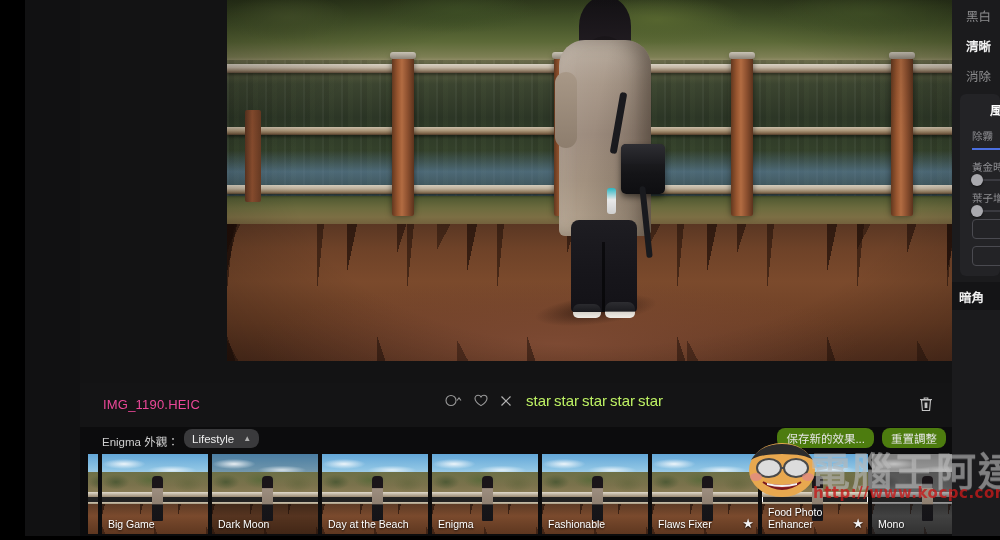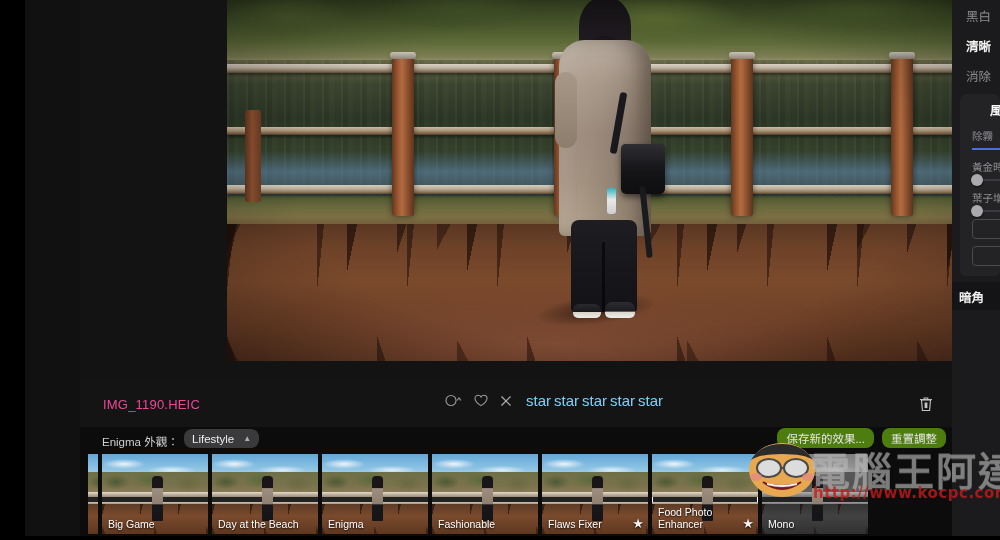--- a/index.html
+++ b/index.html
@@ -209,21 +209,21 @@
     position:absolute; left:23px; top:14px;
     font-size:13px; color:#ec4899; letter-spacing:.2px;
   }
   .rating-group{
     position:absolute; left:365px; top:10px;
     display:flex; align-items:center; gap:12px;
   }
   .ic{ display:inline-flex; align-items:center; justify-content:center; color:#9a9a9a; }
   .ic svg{ display:block; }
   .stars{ display:flex; gap:3px; margin-left:2px; }
-  .star{ color:#7dd3fc; font-size:15px; line-height:15px; }
+  .star{ color:#bef264; font-size:15px; line-height:15px; }
   .trash{
     position:absolute; right:19px; top:13px; color:#bcbcbc;
   }
 
   
   .looks{
     position:absolute; left:80px; top:427px; width:872px; height:113px;
     background:#0c0c0d;
   }
   .looks-head{
@@ -515,20 +515,31 @@
         <div class="t-cloud"></div>
         <div class="t-trees"></div>
         <div class="t-fence"></div>
         <div class="t-fence2"></div>
         <div class="t-ground"></div>
         <div class="t-gshadow"></div>
         <div class="t-person"></div>
         <div class="t-label">Big Game</div>
       </div>
 
+      <div class="thumb dark">
+        <div class="t-sky"></div>
+        <div class="t-cloud"></div>
+        <div class="t-trees"></div>
+        <div class="t-fence"></div>
+        <div class="t-fence2"></div>
+        <div class="t-ground"></div>
+        <div class="t-gshadow"></div>
+        <div class="t-person"></div>
+        <div class="t-label">Dark Moon</div>
+      </div>
 
       <div class="thumb">
         <div class="t-sky"></div>
         <div class="t-cloud"></div>
         <div class="t-trees"></div>
         <div class="t-fence"></div>
         <div class="t-fence2"></div>
         <div class="t-ground"></div>
         <div class="t-gshadow"></div>
         <div class="t-person"></div>

